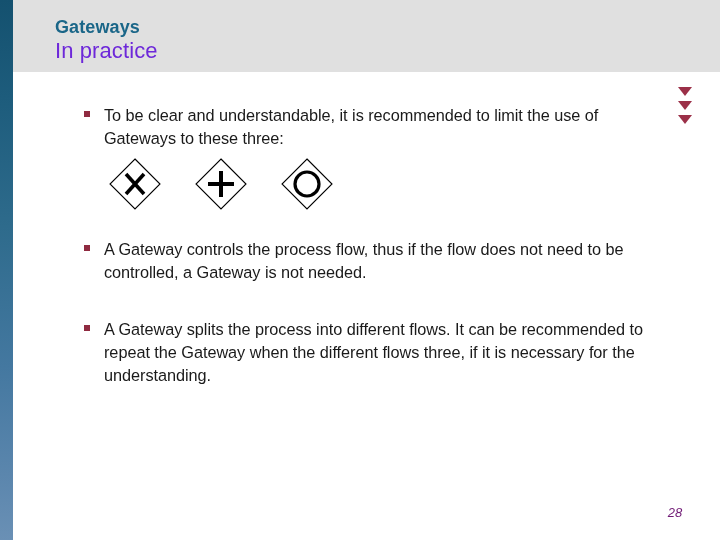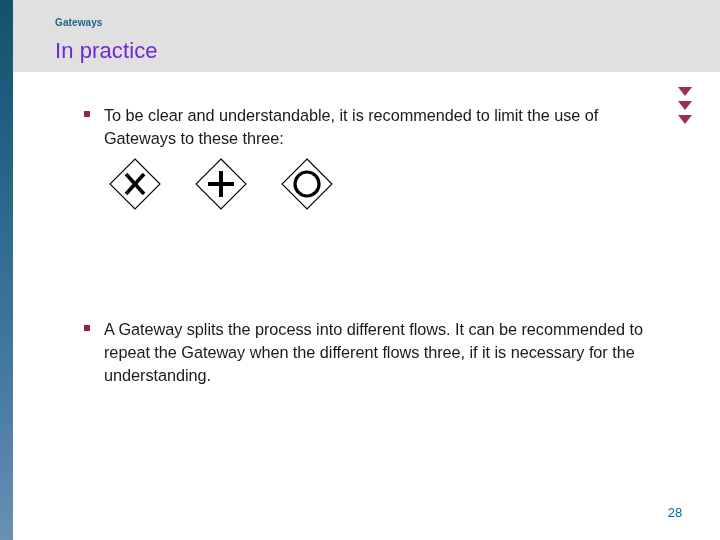--- a/index.html
+++ b/index.html
@@ -37,21 +37,21 @@
     top: 0;
     width: 707px;
     height: 72px;
     background: #e0e0e0;
   }
 
   #kicker {
     position: absolute;
     left: 55px;
     top: 17px;
-    font-size: 10px;
+    font-size: 18px;
     font-weight: bold;
     color: #1a6688;
     letter-spacing: 0.1px;
     white-space: nowrap;
   }
 
   #page-title {
     position: absolute;
     left: 55px;
     top: 38px;
@@ -138,21 +138,22 @@
   .gateway svg { display: block; }
 
   
   #page-number {
     position: absolute;
     left: 655px;
     top: 505px;
     width: 40px;
     text-align: center;
     font-size: 13px;
-    color: #0369a1;
+    color: #701a75;
+    font-style: italic;
   }
 </style>
 </head>
 <body>
 
 <div id="slide">
 
   <div id="left-bar"></div>
 
   <div id="header-band"></div>
@@ -196,20 +197,26 @@
 
       <div class="gateway" id="gateway-inclusive">
         <svg width="54" height="54" viewBox="0 0 54 54">
           <polygon points="27,2 52,27 27,52 2,27" fill="#ffffff" stroke="#000000" stroke-width="1.1"></polygon>
           <circle cx="27" cy="27" r="12" fill="none" stroke="#000000" stroke-width="3.2"></circle>
         </svg>
       </div>
 
     </div>
 
+    <div class="bullet-row" id="bullet-2">
+      <span class="bullet-marker">
+          <i></i>
+        </span>
+      <span class="bullet-text">A Gateway controls the process flow, thus if the flow does not need to be controlled, a Gateway is not needed.</span>
+    </div>
 
     <div class="bullet-row" id="bullet-3">
       <span class="bullet-marker">
           <i></i>
         </span>
       <span class="bullet-text">A Gateway splits the process into different flows. It can be recommended to repeat the Gateway when the different flows three, if it is necessary for the understanding.</span>
     </div>
 
   </div>
 

